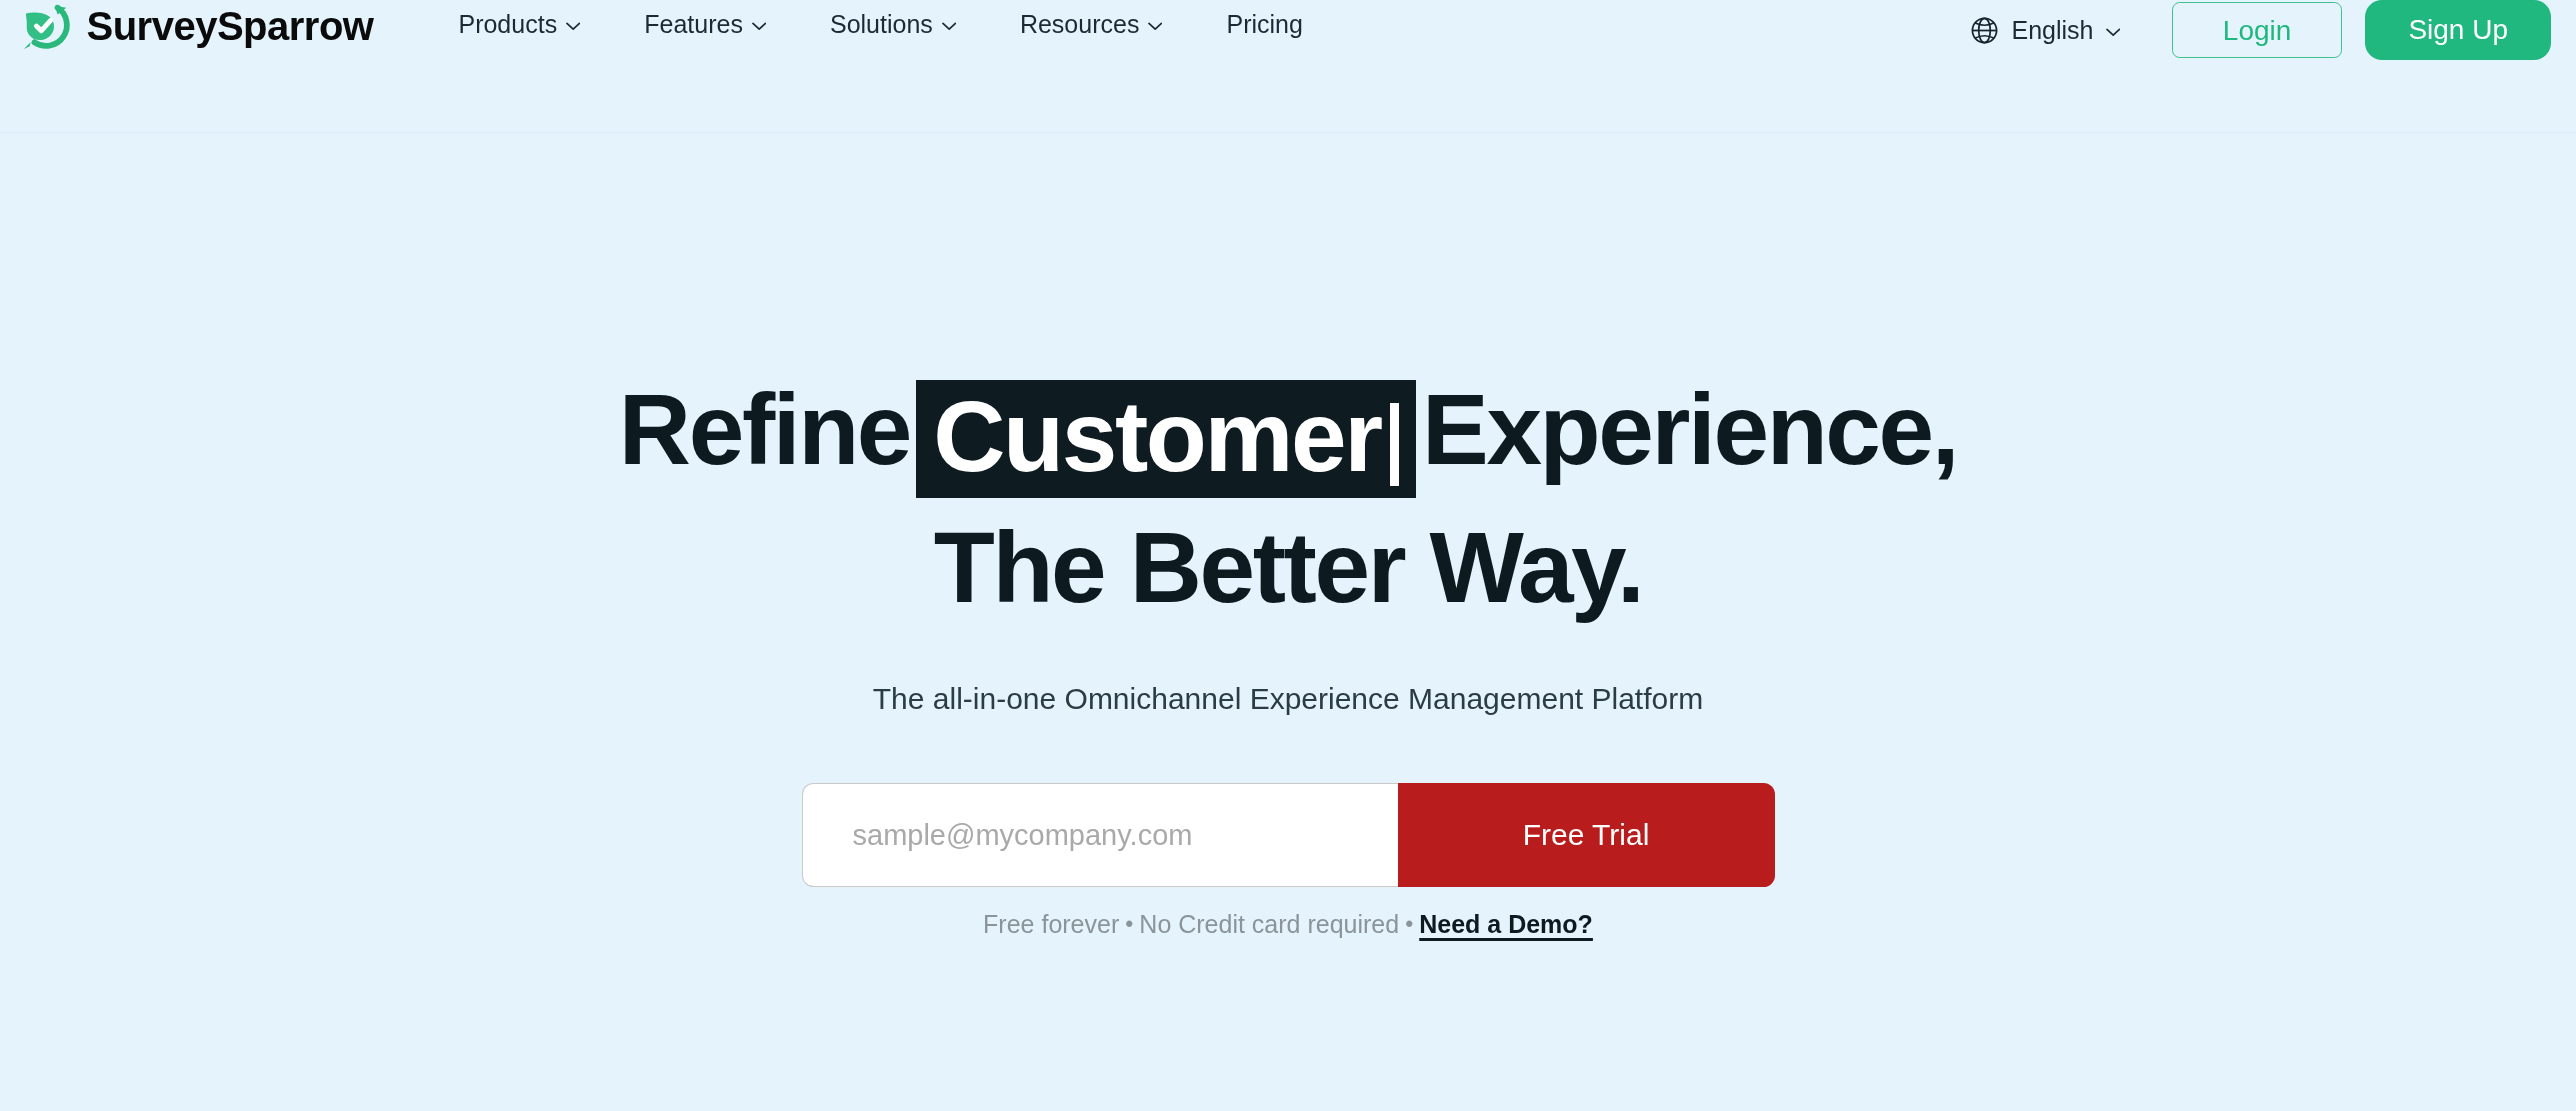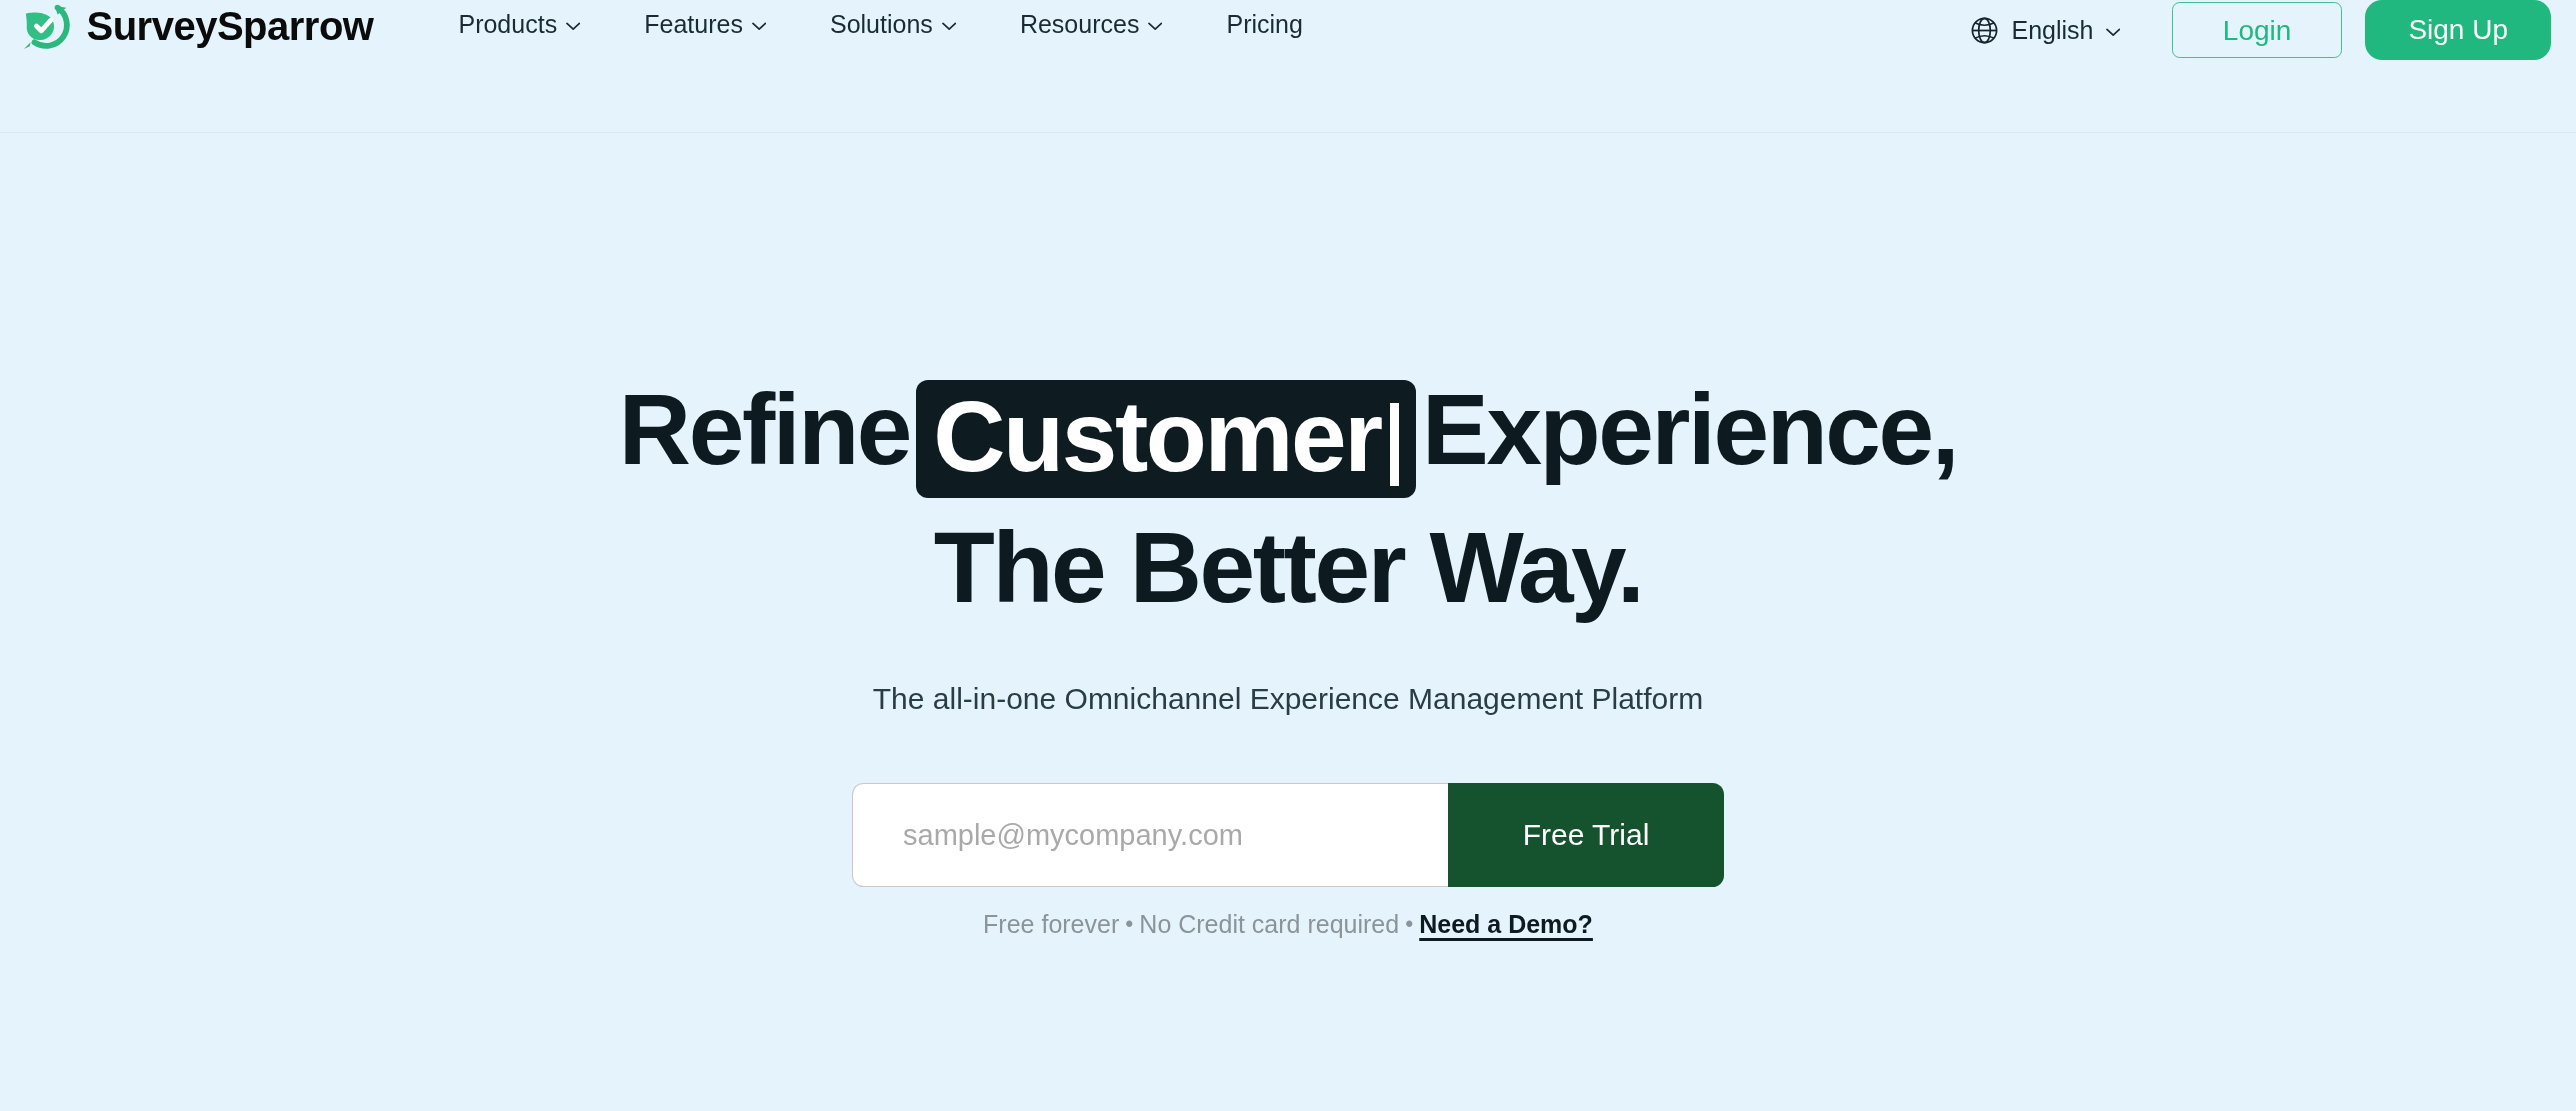--- a/index.html
+++ b/index.html
@@ -137,21 +137,21 @@
     line-height: 1.38;
     text-align: center;
     white-space: nowrap;
   }
   .headline-line { display: block; }
 
   .hl-chip {
     display: inline-block;
     background: #0e1c22;
     color: #ffffff;
-    border-radius: 12px;
+    border-radius: 0;
     padding: 5.8px 17.3px 11.5px 17.3px;
     margin: 0 5.8px;
     position: relative;
     top: 6.7px;
     line-height: 1.0;
   }
   .caret {
     display: inline-block;
     width: 8.7px;
     height: 83px;
@@ -184,25 +184,25 @@
     border: 1px solid #c9c9c9;
     border-right: none;
     border-radius: 11.5px 0 0 11.5px;
     padding: 0 50px;
     outline: none;
   }
   .email-input::placeholder { color: #a9a9a9; }
 
   .btn-trial {
     font-family: inherit;
-    width: 276px;
+    width: 377px;
     height: 104px;
     font-size: 30px;
     color: #ffffff;
-    background: #14532d;
+    background: #b91c1c;
     border: none;
     border-radius: 0 11.5px 11.5px 0;
     cursor: pointer;
     white-space: nowrap;
   }
 
   .form-note {
     margin-top: 23px;
     font-size: 25px;
     color: #8a9499;

